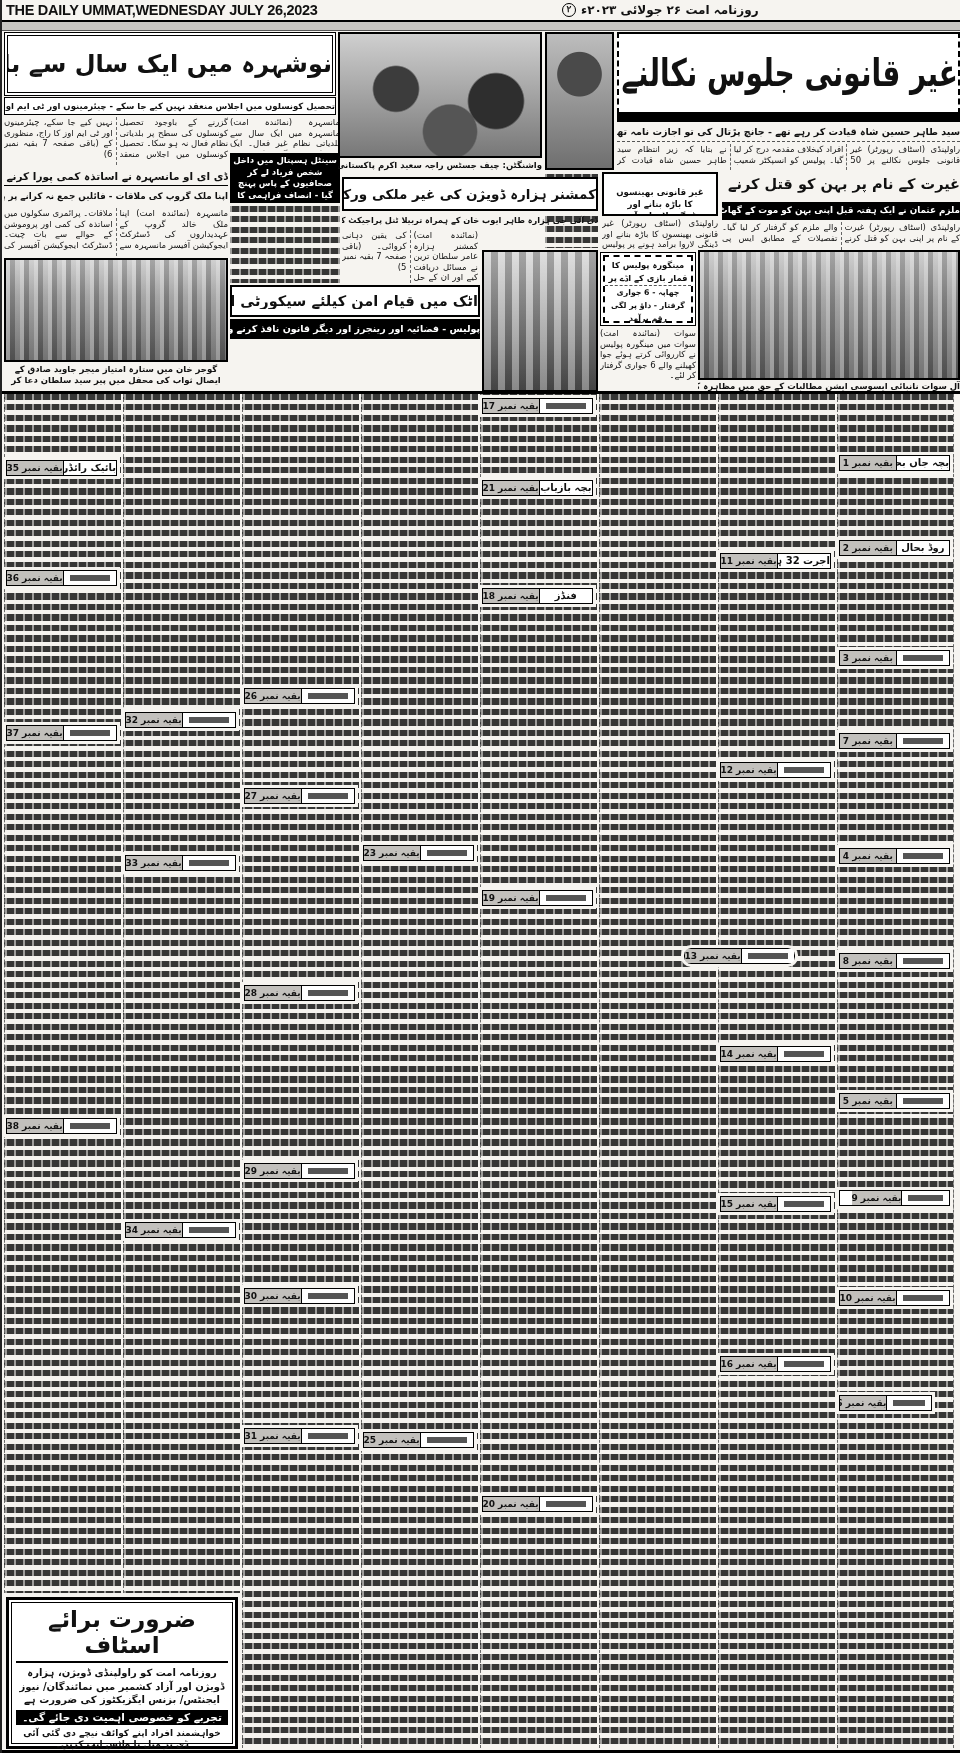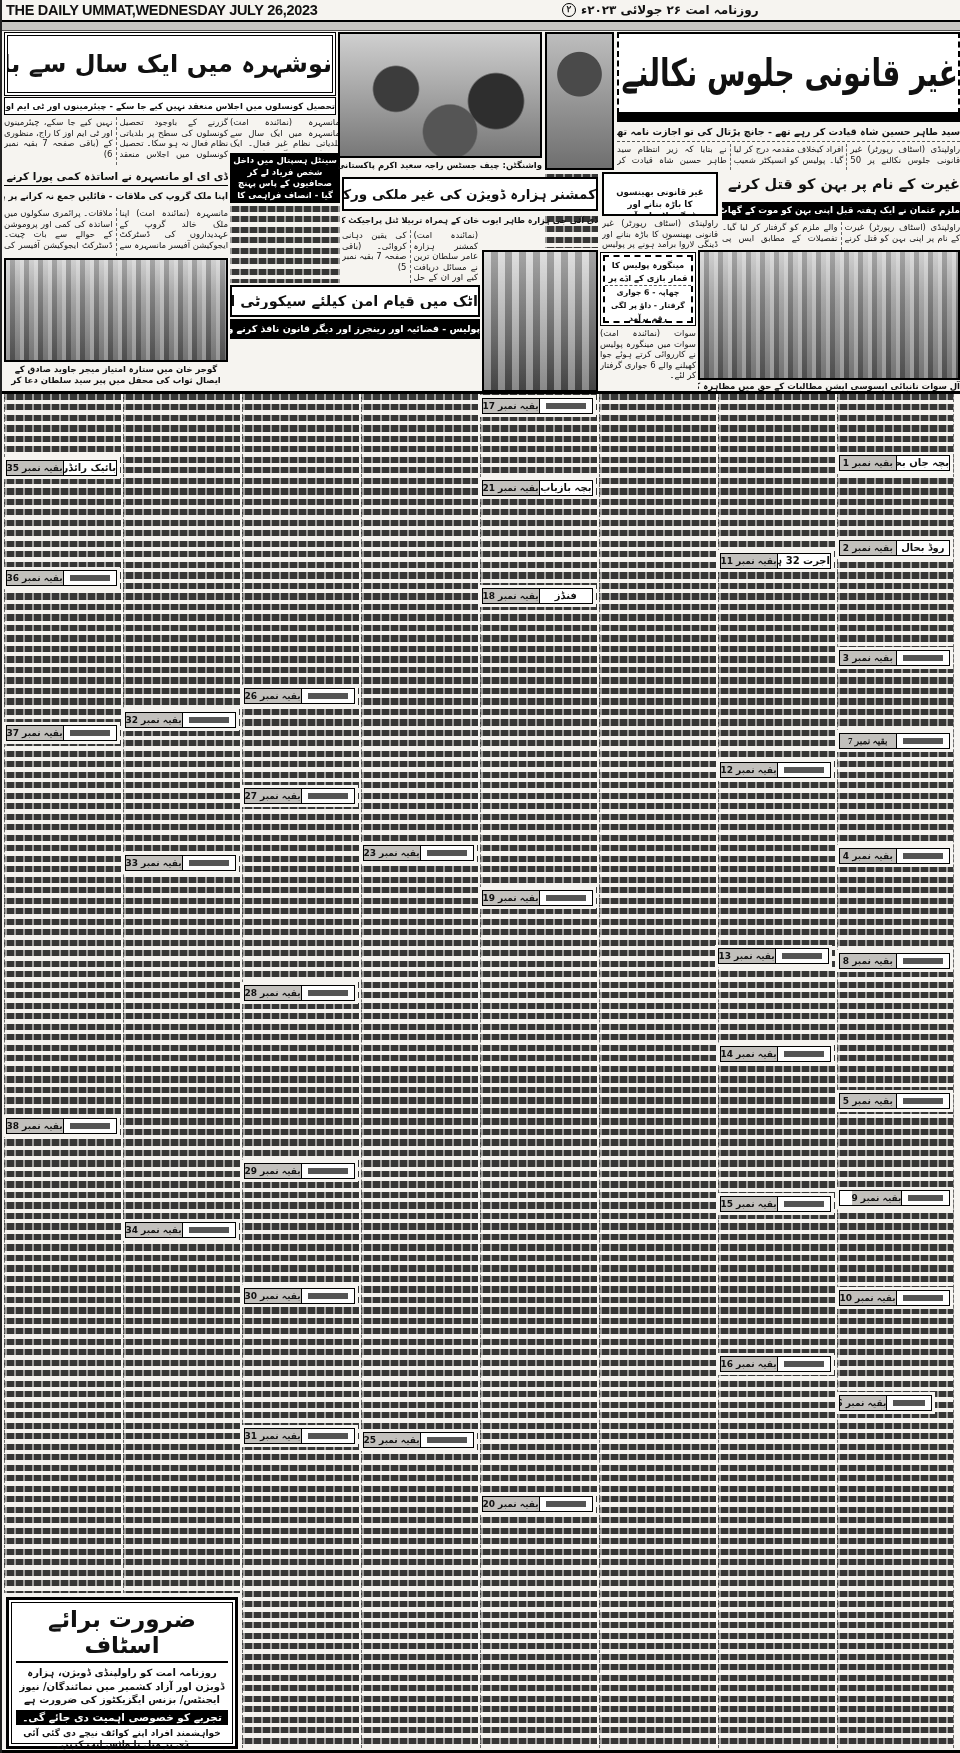--- a/index.html
+++ b/index.html
@@ -275,21 +275,21 @@
       <div class="tag ur" style="left: 718px; top: 553px; width: 111px;">
         <span class="tagtitle">اجرت 32 ہزار</span>
         <span class="tagnum">بقیہ نمبر 11</span>
       </div>
       <div class="tag ur" style="left: 718px; top: 762px; width: 111px;">
         <span class="tagtitle">
           <span class="tsim"></span>
         </span>
         <span class="tagnum">بقیہ نمبر 12</span>
       </div>
-      <div class="tag ur" style="left: 716px; top: 948px; width: 111px;">
+      <div class="tag ur" style="left: 682px; top: 948px; width: 111px; border-radius: 7px;">
         <span class="tagtitle">
           <span class="tsim"></span>
         </span>
         <span class="tagnum">بقیہ نمبر 13</span>
       </div>
       <div class="tag ur" style="left: 718px; top: 1046px; width: 111px;">
         <span class="tagtitle">
           <span class="tsim"></span>
         </span>
         <span class="tagnum">بقیہ نمبر 14</span>
@@ -313,21 +313,21 @@
       <div class="tag ur" style="left: 837px; top: 540px; width: 111px;">
         <span class="tagtitle">روڈ بحال</span>
         <span class="tagnum">بقیہ نمبر 2</span>
       </div>
       <div class="tag ur" style="left: 837px; top: 650px; width: 111px;">
         <span class="tagtitle">
           <span class="tsim"></span>
         </span>
         <span class="tagnum">بقیہ نمبر 3</span>
       </div>
-      <div class="tag ur" style="left: 837px; top: 733px; width: 111px; font-family: Liberation Serif, serif;">
+      <div class="tag ur" style="left: 837px; top: 733px; width: 111px;">
         <span class="tagtitle">
           <span class="tsim"></span>
         </span>
         <span class="tagnum">بقیہ نمبر 7</span>
       </div>
       <div class="tag ur" style="left: 837px; top: 848px; width: 111px;">
         <span class="tagtitle">
           <span class="tsim"></span>
         </span>
         <span class="tagnum">بقیہ نمبر 4</span>

